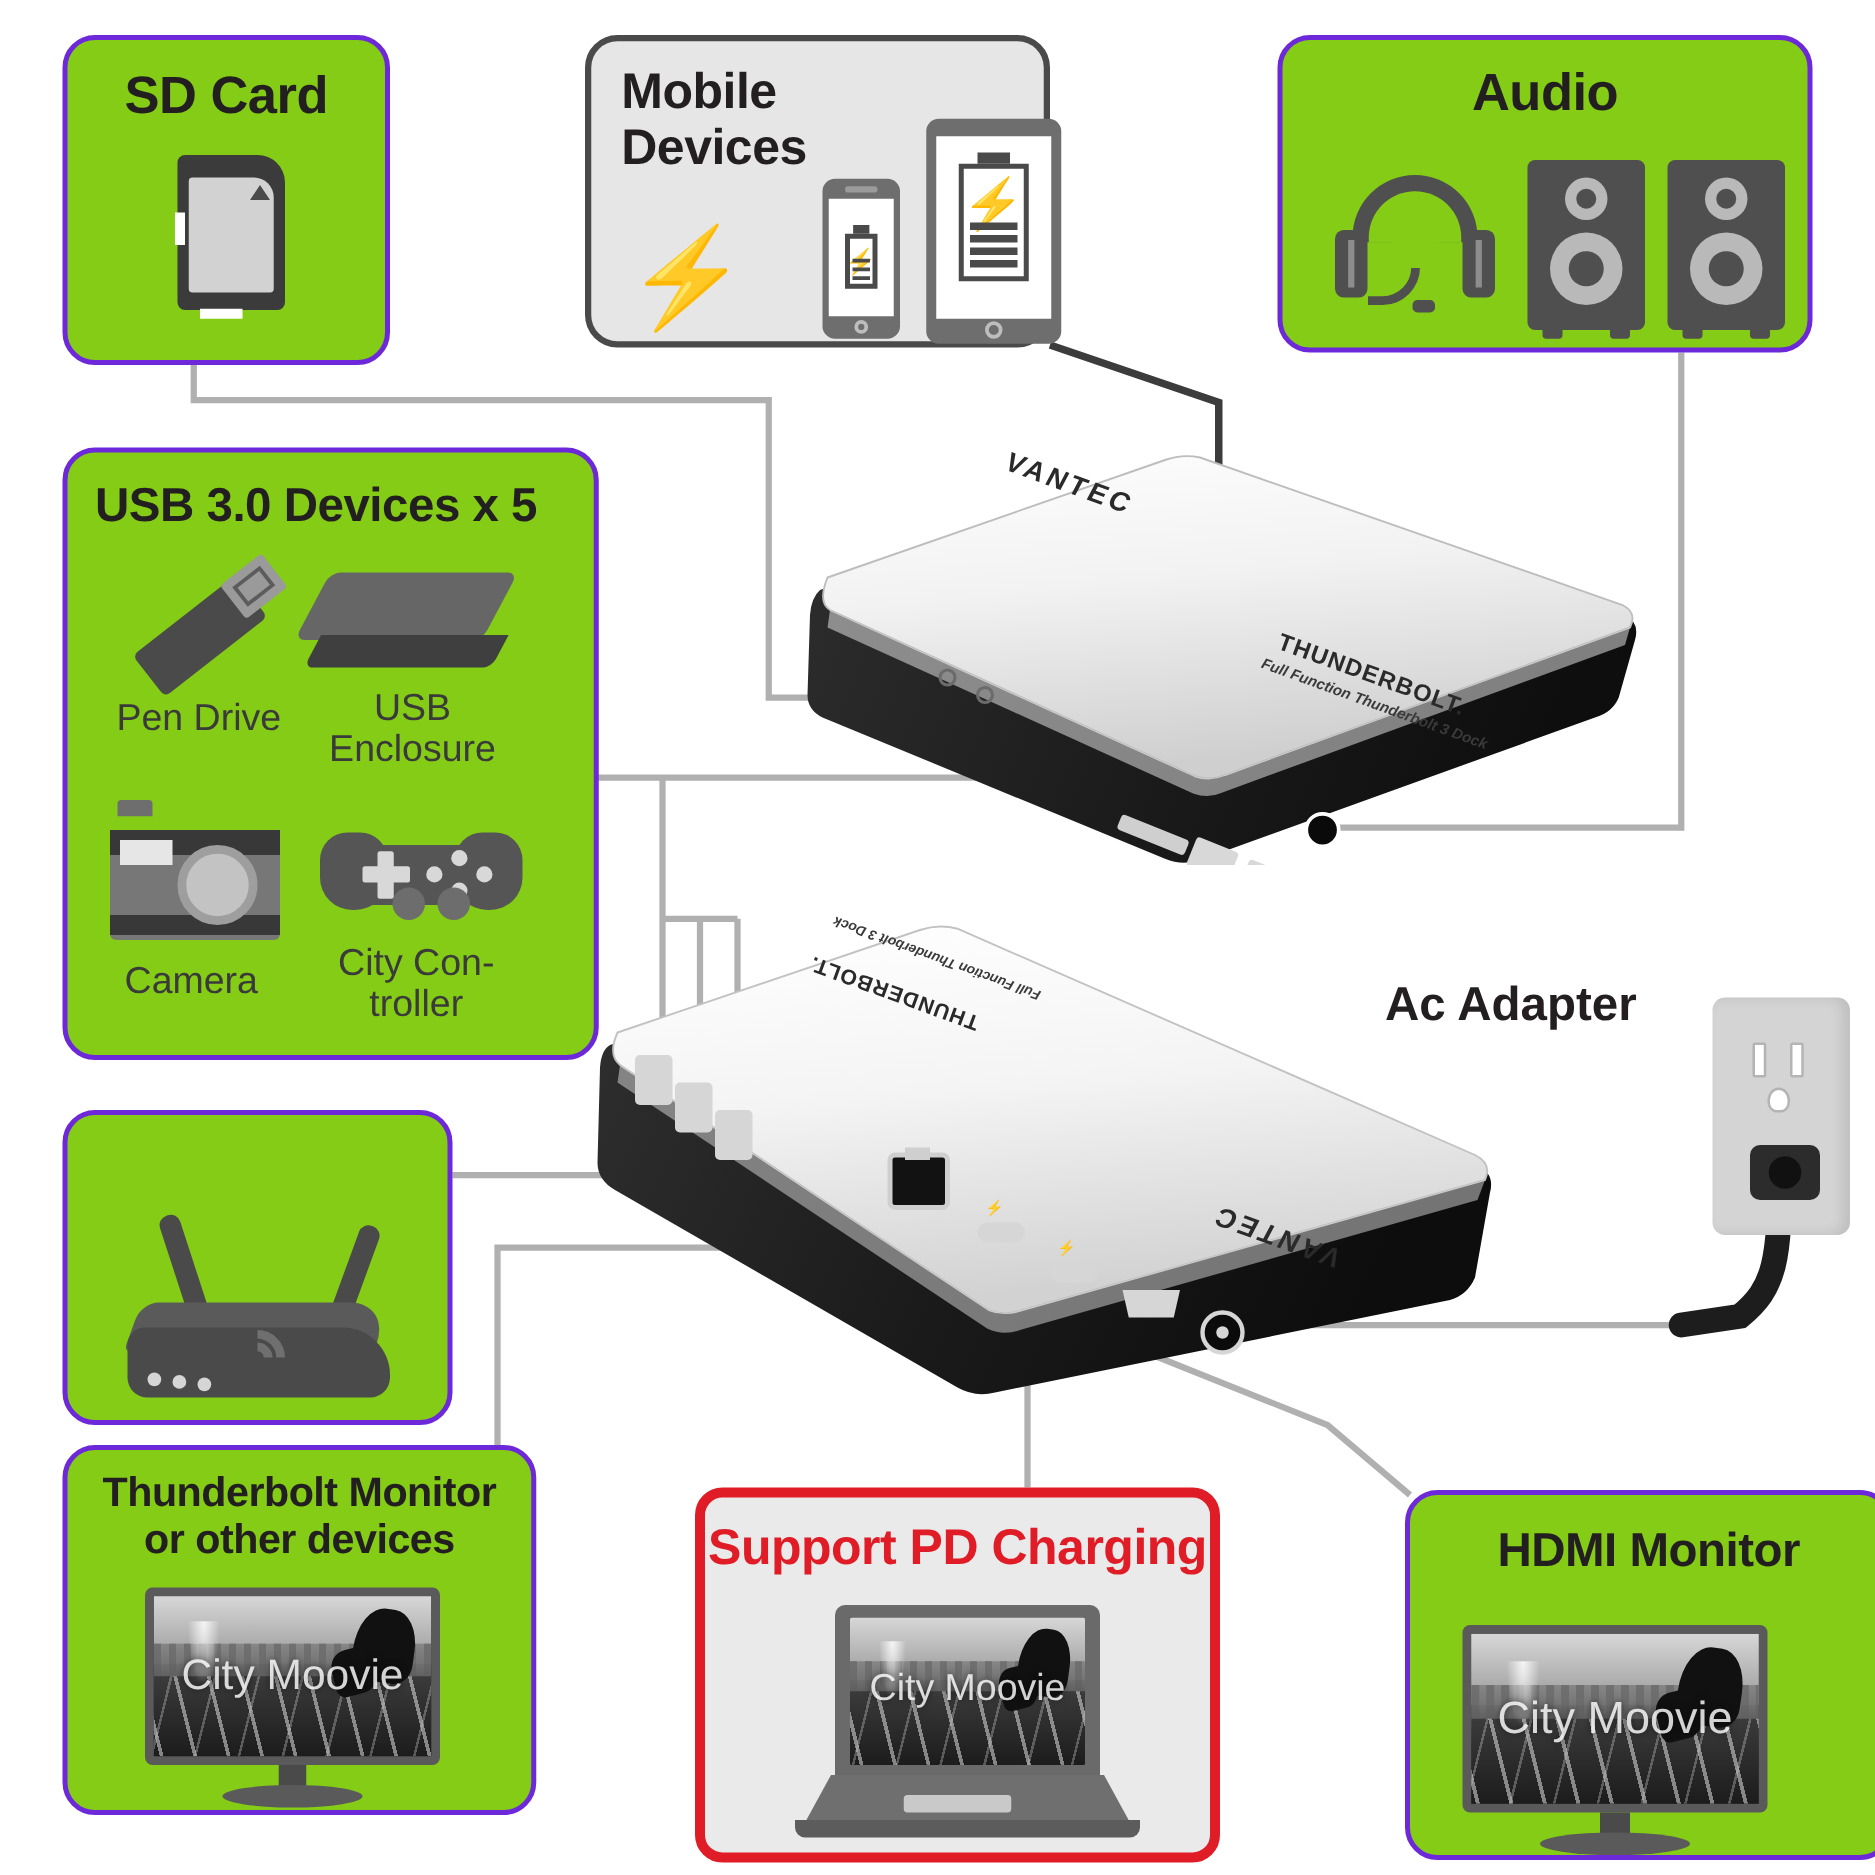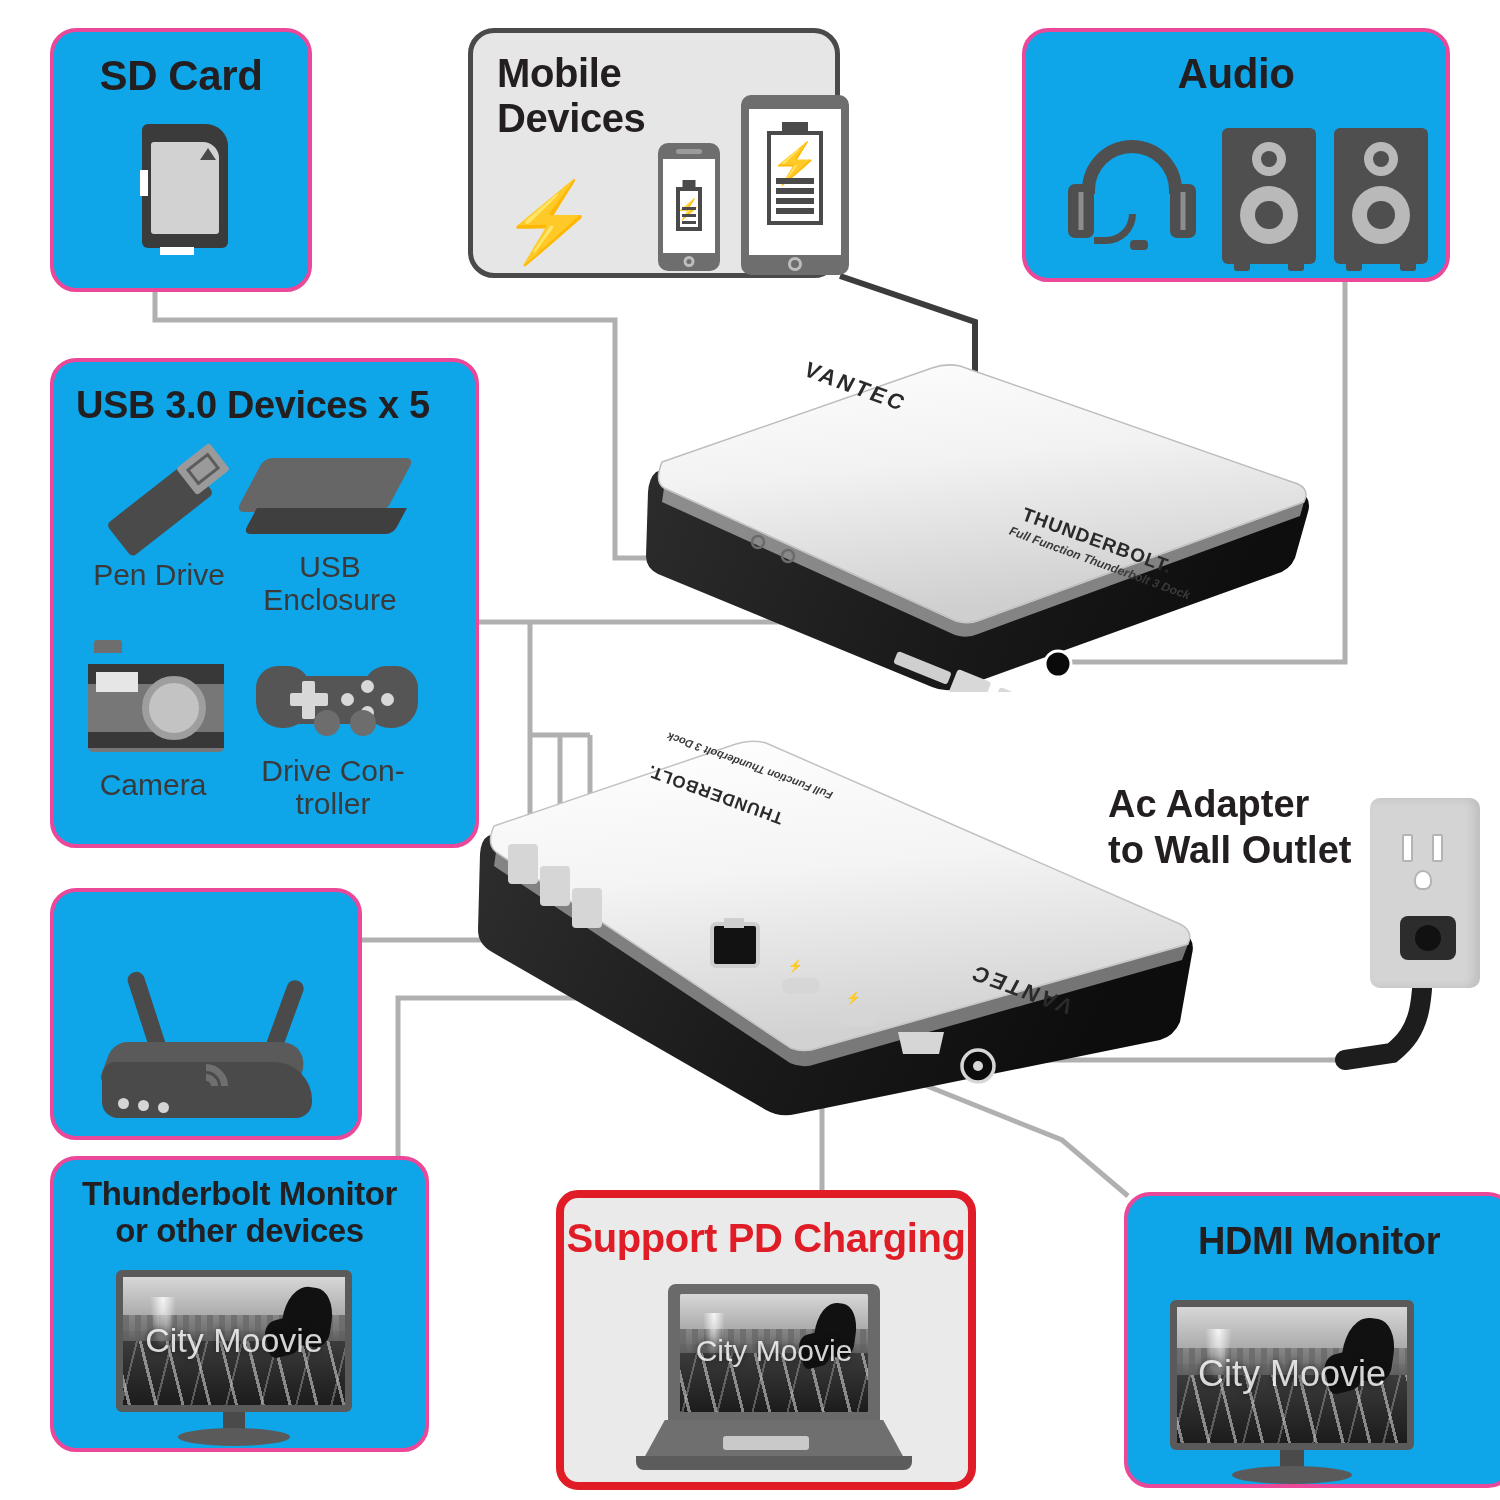--- a/index.html
+++ b/index.html
@@ -7,23 +7,23 @@
     width: 1500px; height: 1500px;
     background: #ffffff;
     font-family: "Liberation Sans", sans-serif;
     overflow: hidden;
   }
   #stage { position: relative; width: 1500px; height: 1500px; }
 
   
   .box {
     position: absolute;
-    border: 4px solid #ec4899;
+    border: 4px solid #6d28d9;
     border-radius: 26px;
-    background: #0ea5e9;
+    background: #84cc16;
     z-index: 6;
   }
   .box.shaded { background: #e6e6e6; border-color: #4a4a4a; border-width: 5px; }
   .box.accent { border-color: #e01d26; border-width: 8px; background: #eaeaea; border-radius: 22px; }
 
   .btitle {
     font-weight: bold;
     color: #231f20;
     text-align: center;
     letter-spacing: -0.4px;
@@ -323,21 +323,21 @@
       <div class="dpad-h" style="left:34px; top:31px;"></div>
       <div class="dpad-v" style="left:46px; top:19px;"></div>
       <div class="btn" style="right:44px; top:18px;"></div>
       <div class="btn" style="right:24px; top:31px;"></div>
       <div class="btn" style="right:64px; top:31px;"></div>
       <div class="btn" style="right:44px; top:44px;"></div>
       <div class="stick" style="left:58px; top:48px;"></div>
       <div class="stick" style="left:94px; top:48px;"></div>
     </div>
     <div class="caption" style="position:absolute; left:196px; top:392px; width:166px;">
-      <span>Drive Con-</span><br>
+      <span>City Con-</span><br>
       <span>troller</span>
     </div>
   </div>
 
   <div class="box" style="left:50px; top:888px; width:312px; height:252px;">
     <div class="ic" style="left:38px; top:78px; width:240px; height:150px;">
       <div class="rt-ant" style="left:48px; top:0; transform:rotate(-18deg);"></div>
       <div class="rt-ant" style="right:42px; top:8px; transform:rotate(20deg);"></div>
       <div class="rt-top" style="left:14px; top:72px;"></div>
       <div class="rt-base" style="left:10px; top:92px;"></div>
@@ -409,21 +409,20 @@
           <div class="title" style="font-size:36px;">City Moovie</div>
         </div>
       </div>
     </div>
     <div class="mon-stand-neck" style="left:164px; top:254px; width:24px; height:20px;"></div>
     <div class="mon-stand-base" style="left:164px; top:270px; width:120px; height:18px;"></div>
   </div>
 
   <div class="label-free" style="left:1108px; top:782px; font-size:38px; width:300px;">
     <span>Ac Adapter</span><br>
-    <span>to Wall Outlet</span>
   </div>
 
   <div class="ic" style="left:1370px; top:798px; width:110px; height:190px; z-index:5;">
     <div class="outlet-plate" style="inset:0;"></div>
     <div class="outlet-slot" style="left:32px; top:36px; width:11px; height:28px;"></div>
     <div class="outlet-slot" style="left:62px; top:36px; width:11px; height:28px;"></div>
     <div class="outlet-gnd" style="left:44px; top:72px; width:18px; height:20px;"></div>
     <div class="outlet-plug" style="left:30px; top:118px; width:56px; height:44px;"></div>
   </div>
 

